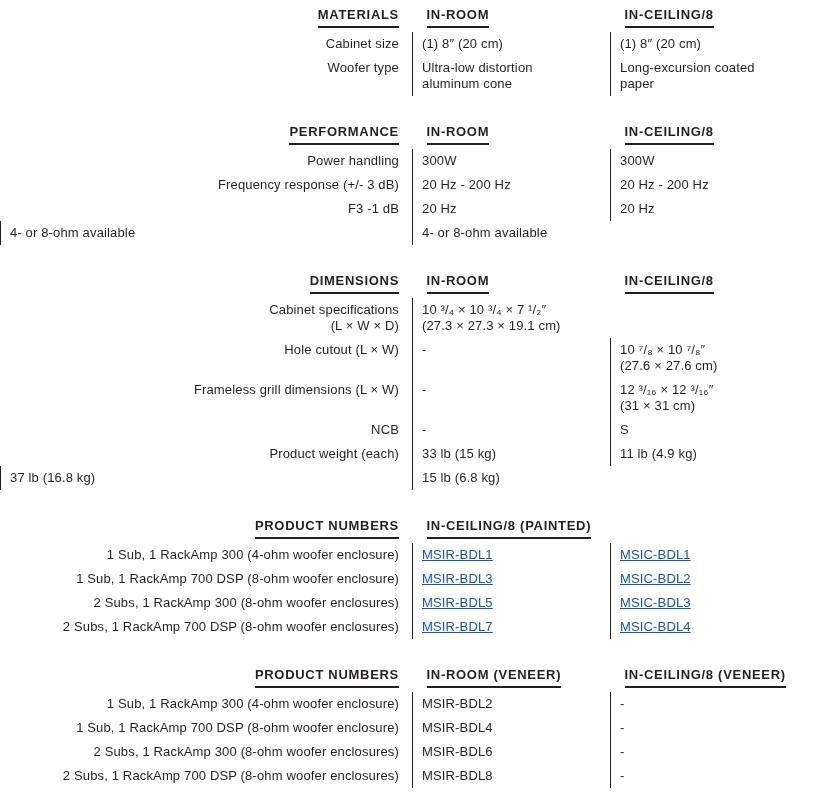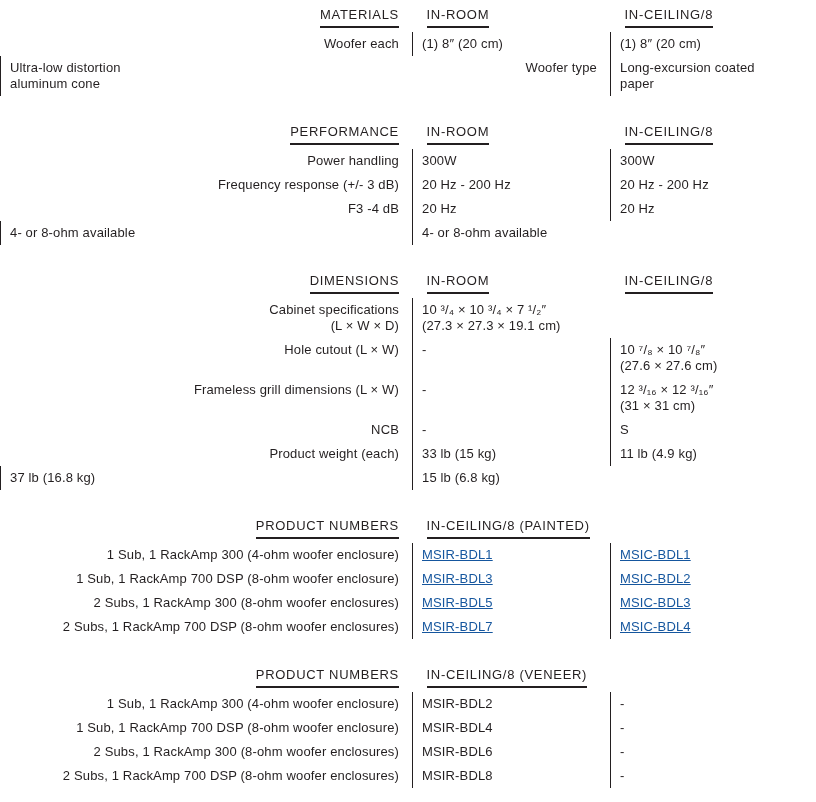--- a/index.html
+++ b/index.html
@@ -17,49 +17,49 @@
   .cell {
     line-height: 16px;
     letter-spacing: 0.15px;
     white-space: pre-line;
   }
   .label { text-align: right; padding-right: 13px; }
   .c2, .c3 { padding-left: 14.5px; }
   .row.head .cell { padding-bottom: 4px; }
   .hdr {
     display: inline-block;
-    font-weight: normal;
+    font-weight: bold;
     letter-spacing: 0.7px;
     padding-bottom: 3px;
     border-bottom: 2px solid #231f20;
   }
   .row.data .c2, .row.data .c3 { border-left: 1.5px solid #231f20; padding-left: 9px; }
   .row.data .cell { padding-top: 4px; padding-bottom: 4px; }
   a.plink { color: #15569e; text-decoration: underline; }
 </style>
 </head>
 <body>
 
 <div>
 
   <section class="spec-section">
     <div class="row head">
       <div class="cell label"><span class="hdr">MATERIALS</span></div>
       <div class="cell c2"><span class="hdr">IN-ROOM</span></div>
       <div class="cell c3"><span class="hdr">IN-CEILING/8</span></div>
     </div>
     <div class="row data">
-      <div class="cell label">Woofer each</div>
+      <div class="cell label">Cabinet size</div>
       <div class="cell c2">(1) 8″ (20 cm)</div>
       <div class="cell c3">(1) 8″ (20 cm)</div>
     </div>
     <div class="row data">
+      <div class="cell label">Woofer type</div>
       <div class="cell c2">Ultra-low distortion
 aluminum cone</div>
-      <div class="cell label">Woofer type</div>
       <div class="cell c3">Long-excursion coated
 paper</div>
     </div>
   </section>
 
   <section class="spec-section">
     <div class="row head">
       <div class="cell label"><span class="hdr">PERFORMANCE</span></div>
       <div class="cell c2"><span class="hdr">IN-ROOM</span></div>
       <div class="cell c3"><span class="hdr">IN-CEILING/8</span></div>
@@ -68,21 +68,21 @@
       <div class="cell label">Power handling</div>
       <div class="cell c2">300W</div>
       <div class="cell c3">300W</div>
     </div>
     <div class="row data">
       <div class="cell label">Frequency response (+/- 3 dB)</div>
       <div class="cell c2">20 Hz - 200 Hz</div>
       <div class="cell c3">20 Hz - 200 Hz</div>
     </div>
     <div class="row data">
-      <div class="cell label">F3 -4 dB</div>
+      <div class="cell label">F3 -1 dB</div>
       <div class="cell c2">20 Hz</div>
       <div class="cell c3">20 Hz</div>
     </div>
     <div class="row data">
       <div class="cell c2">4- or 8-ohm available</div>
       <div class="cell c3">4- or 8-ohm available</div>
     </div>
   </section>
 
   <section class="spec-section">
@@ -148,20 +148,21 @@
     <div class="row data">
       <div class="cell label">2 Subs, 1 RackAmp 700 DSP (8-ohm woofer enclosures)</div>
       <div class="cell c2"><a class="plink" href="#">MSIR-BDL7</a></div>
       <div class="cell c3"><a class="plink" href="#">MSIC-BDL4</a></div>
     </div>
   </section>
 
   <section class="spec-section">
     <div class="row head">
       <div class="cell label"><span class="hdr">PRODUCT NUMBERS</span></div>
+      <div class="cell c2"><span class="hdr">IN-ROOM (VENEER)</span></div>
       <div class="cell c3"><span class="hdr">IN-CEILING/8 (VENEER)</span></div>
     </div>
     <div class="row data">
       <div class="cell label">1 Sub, 1 RackAmp 300 (4-ohm woofer enclosure)</div>
       <div class="cell c2">MSIR-BDL2</div>
       <div class="cell c3">-</div>
     </div>
     <div class="row data">
       <div class="cell label">1 Sub, 1 RackAmp 700 DSP (8-ohm woofer enclosure)</div>
       <div class="cell c2">MSIR-BDL4</div>

